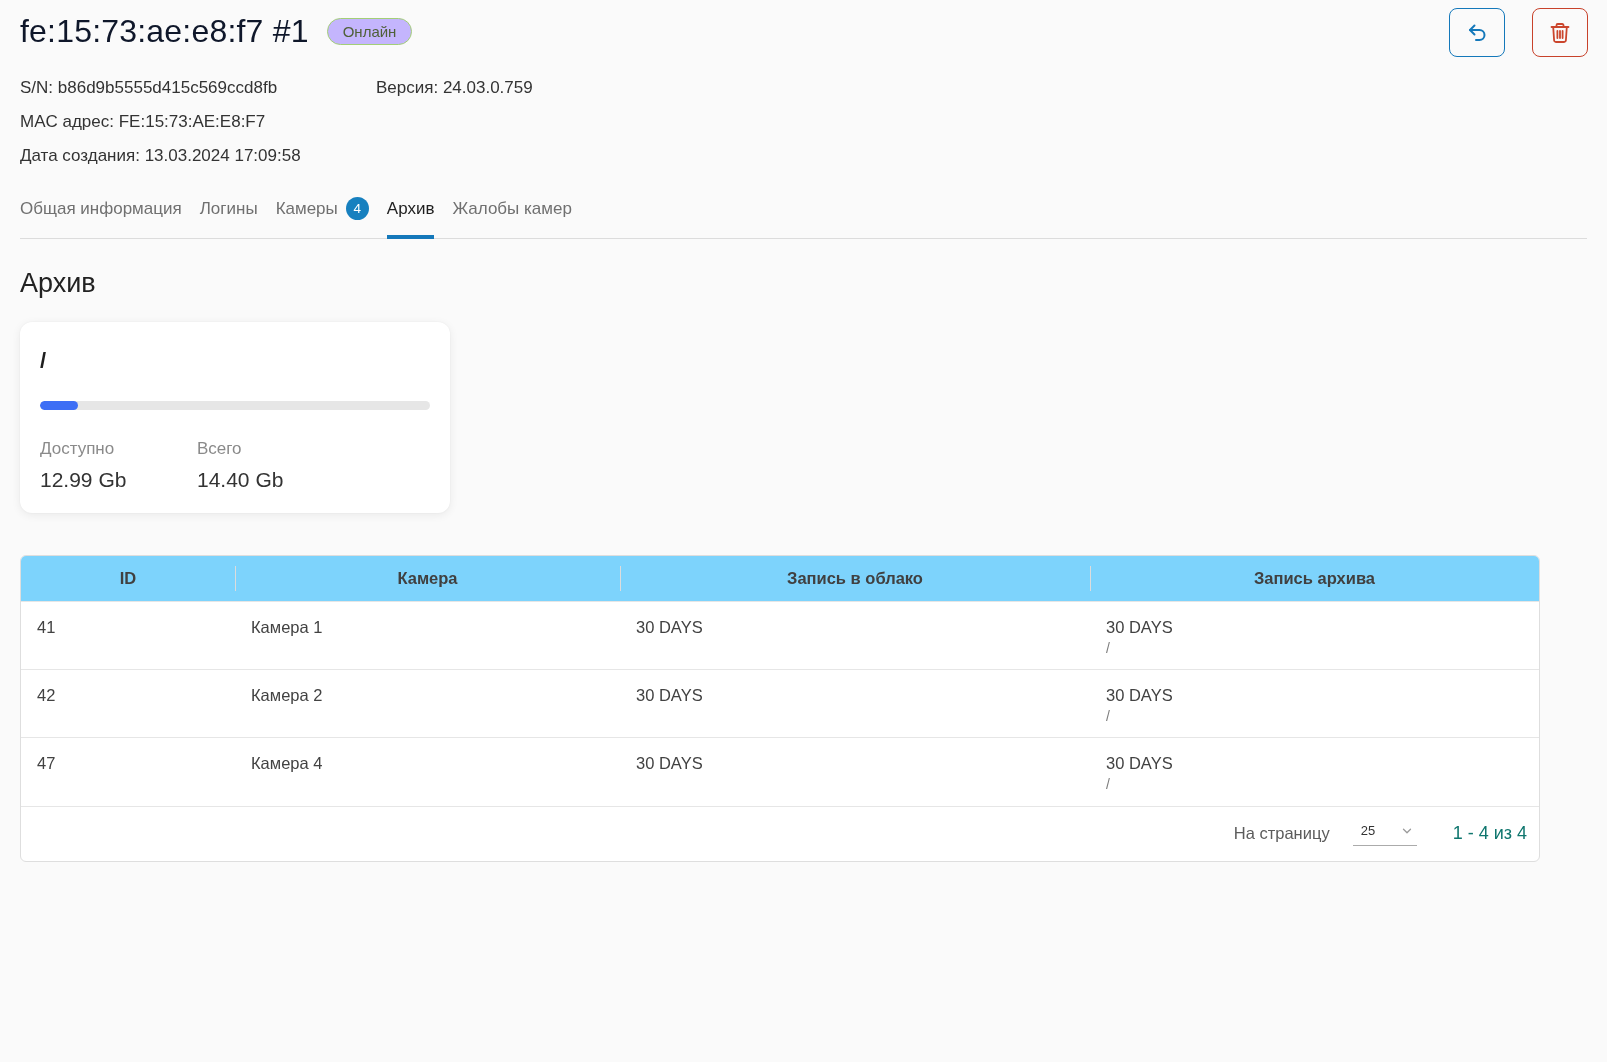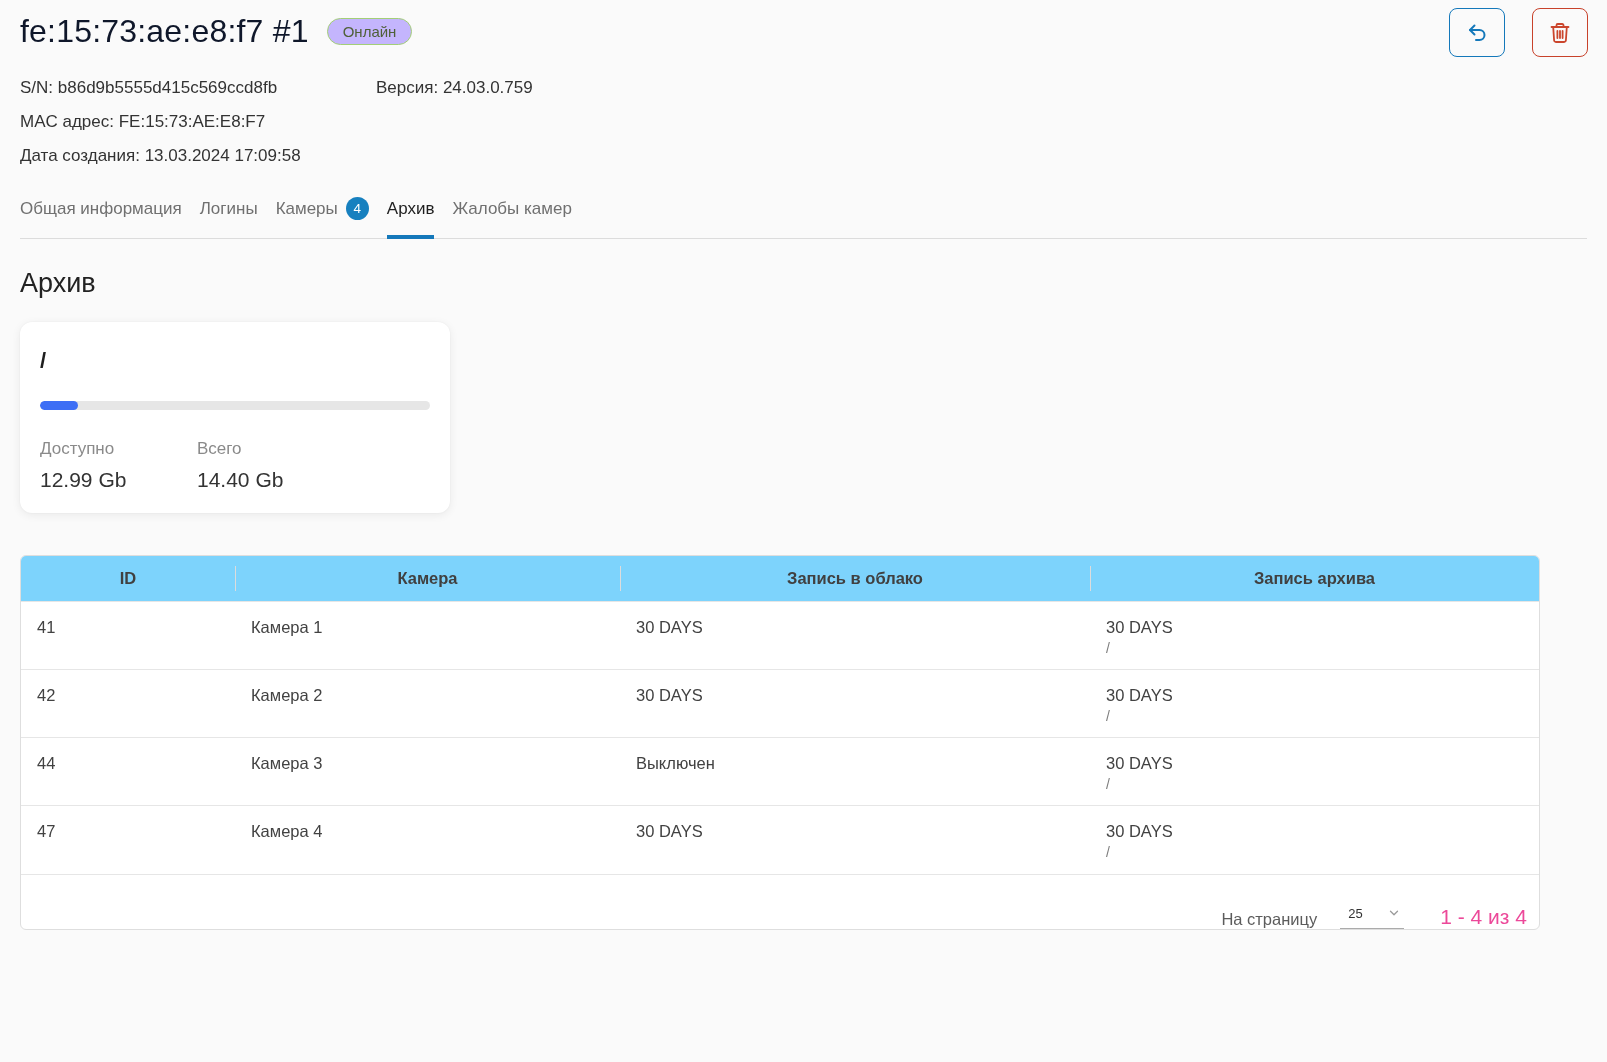--- a/index.html
+++ b/index.html
@@ -93,32 +93,32 @@
   td {
     font-size:16.5px; color:#424242; padding:15px 16px 8px 16px;
     height:68px; vertical-align:top; border-top:1px solid #e6e6e6;
     line-height:1.25;
   }
   .archive-path { display:block; font-size:14px; color:#7d7d7d; margin-top:2px; }
 
   
   .table-footer {
     border-top:1px solid #e6e6e6; height:55px;
-    display:flex; align-items:flex-end; justify-content:flex-end;
+    display:flex; align-items:center; justify-content:flex-end;
     padding:0 12px 0 16px;
   }
   .per-page-label { font-size:16.5px; color:#5c5c5c; }
   .per-page-select {
     margin-left:23px; width:64px; display:flex; align-items:center;
     justify-content:space-between; border-bottom:1px solid #ababab;
     padding:2px 3px 7px 8px; cursor:pointer;
   }
   .per-page-value { font-size:13px; color:#333; }
   .chev { width:14px; height:14px; color:#9b9b9b; }
-  .range-text { margin-left:36px; font-size:21px; color:#ec4899; }
+  .range-text { margin-left:36px; font-size:18px; color:#0f766e; }
 </style>
 </head>
 <body>
 
 <div class="page">
 
   <div class="header-row">
     <span class="page-title">fe:15:73:ae:e8:f7 #1</span>
     <span class="status-badge">Онлайн</span>
   </div>
@@ -226,29 +226,20 @@
         <tr>
           <td>42</td>
           <td>Камера 2</td>
           <td>30 DAYS</td>
           <td>
             <span>30 DAYS</span>
             <span class="archive-path">/</span>
           </td>
         </tr>
         <tr>
-          <td>44</td>
-          <td>Камера 3</td>
-          <td>Выключен</td>
-          <td>
-            <span>30 DAYS</span>
-            <span class="archive-path">/</span>
-          </td>
-        </tr>
-        <tr>
           <td>47</td>
           <td>Камера 4</td>
           <td>30 DAYS</td>
           <td>
             <span>30 DAYS</span>
             <span class="archive-path">/</span>
           </td>
         </tr>
       </tbody>
     </table>

